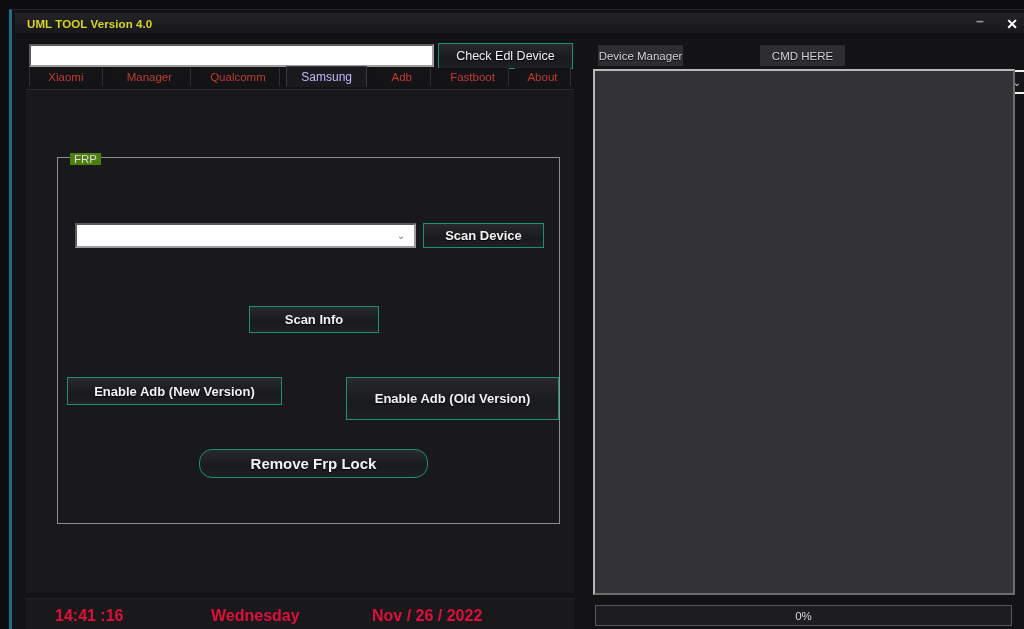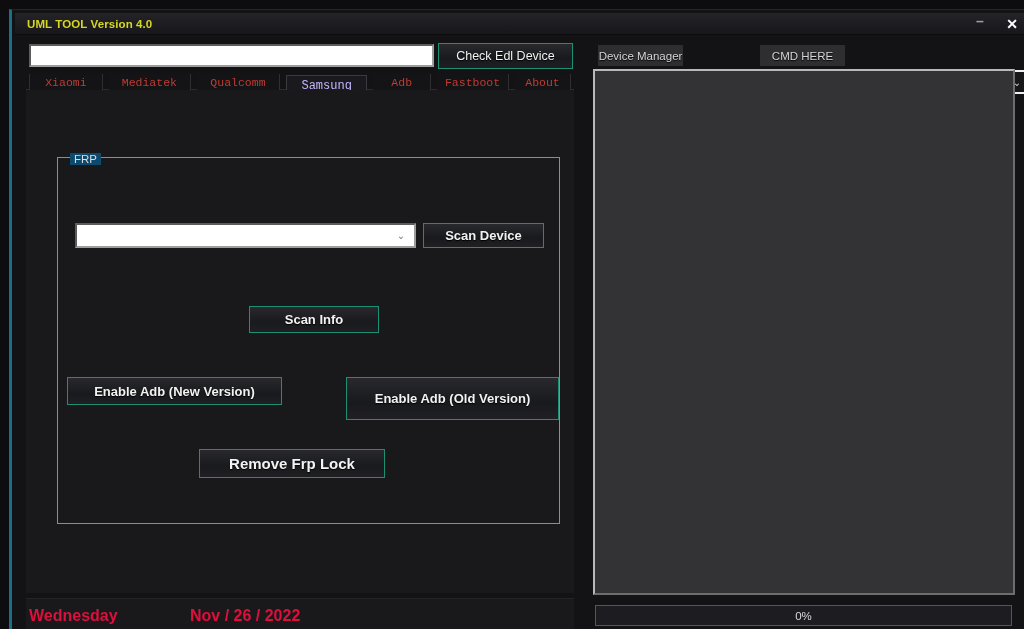--- a/index.html
+++ b/index.html
@@ -138,23 +138,22 @@
     font-size: 10px;
   }
 
   
   .tabstrip {
     position: absolute;
     top: 58px; left: 11px;
     width: 548px;
     height: 19px;
     display: flex;
-    align-items: flex-start;
+    align-items: flex-end;
     border-bottom: 1px solid #2b2b30;
-    font-family: Liberation Mono, monospace;
   }
   .tab {
     height: 18px;
     line-height: 18px;
     text-align: center;
     font-size: 11.5px;
     color: #bf3b34;
     background: #141417;
     border-right: 1px solid #2e2e33;
     cursor: pointer;
@@ -186,21 +185,21 @@
 
   .groupbox {
     position: absolute;
     left: 28px; top: 64px;
     width: 503px; height: 367px;
     border: 1px solid #8d8d8d;
   }
   .group-legend {
     position: absolute;
     top: -8px; left: 9px;
-    background: #0c4a6e;
+    background: #4d7c0f;
     padding: 0 4px;
     color: #dcdcdc;
     font-size: 11.5px;
   }
 
   .frp-combo {
     position: absolute;
     left: 14px; top: 62px;
     width: 341px; height: 25px;
     background: #ffffff;
@@ -244,22 +243,23 @@
   }
   .adb-old {
     position: absolute;
     left: 285px; top: 216px;
     width: 213px; height: 43px;
     font-size: 13px;
   }
   .remove-frp {
     position: absolute;
     left: 138px; top: 288px;
-    width: 186px; height: 29px;
+    width: 229px; height: 29px;
     font-size: 15px;
+    border-radius: 13px;
   }
 
   
   .log-panel {
     position: absolute;
     left: 578px; top: 56px;
     width: 422px; height: 526px;
     background: #333336;
     border: 2px solid #b9b9b9;
     border-right-color: #6d6d6d;
@@ -336,21 +336,21 @@
     <button class="cmd-here">CMD HERE</button>
 
     <div class="install-wrap">
       <span class="install-label">Install Drivers</span>
       <span class="install-arrow">⌄</span>
     </div>
   </div>
 
   <div class="tabstrip">
     <div class="tab first" style="width:78px">Xiaomi</div>
-    <div class="tab" style="width:87px">Mediatek</div>
+    <div class="tab" style="width:87px">Manager</div>
     <div class="tab" style="width:88px">Qualcomm</div>
     <div class="tab active" style="width:86px">Samsung</div>
     <div class="tab" style="width:61px">Adb</div>
     <div class="tab" style="width:76px">Fastboot</div>
     <div class="tab" style="width:59px">About</div>
   </div>
 
   <div class="left-panel">
 
     <div class="groupbox">
@@ -368,20 +368,21 @@
       <button class="btn-teal remove-frp">Remove Frp Lock</button>
     </div>
 
   </div>
 
   <div class="log-panel">
     <div class="log-text"></div>
   </div>
 
   <div class="statusbar">
+    <div class="status-item status-time">14:41 :16</div>
     <div class="status-item status-day">Wednesday</div>
     <div class="status-item status-date">Nov / 26 / 2022</div>
   </div>
 
   <div class="progress">
     <div class="progress-fill" style="width: 0%;"></div>
     <div class="progress-label">0%</div>
   </div>
 
 </div>

